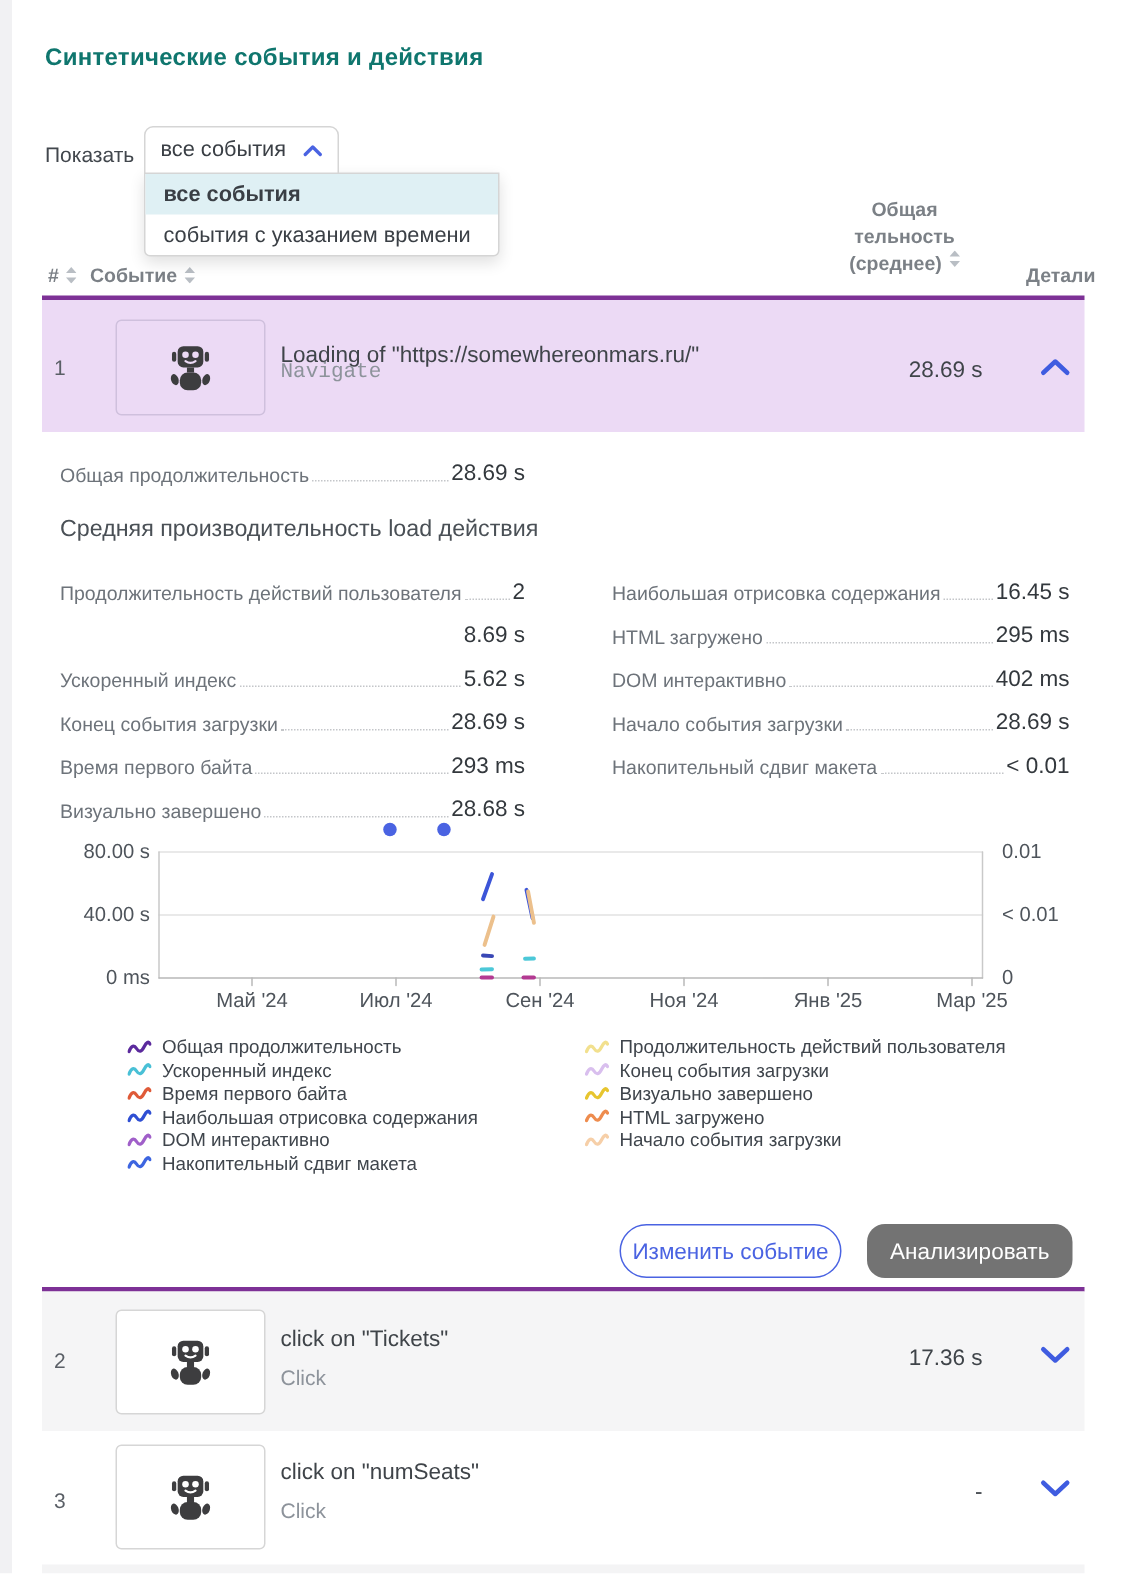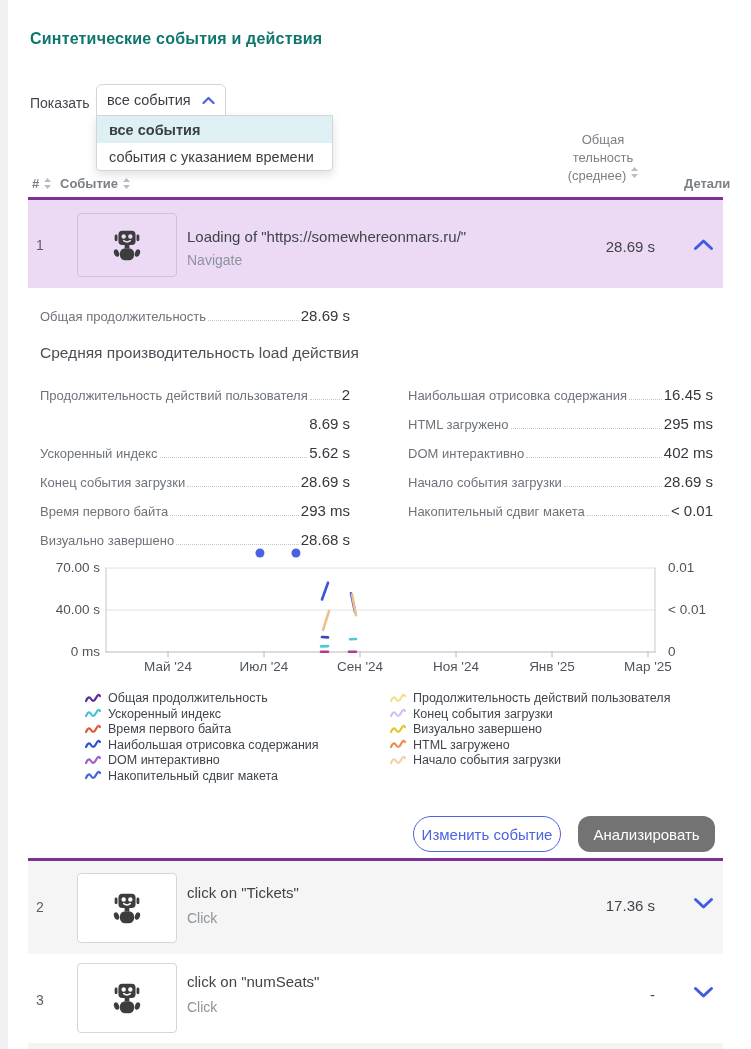--- a/index.html
+++ b/index.html
@@ -15,21 +15,21 @@
     border:1px solid #d5d5d5; border-radius:6px 6px 0 0; display:flex; align-items:center;
     padding:0 10px; gap:8px; z-index:6; cursor:pointer; }
   .select-box .sel-text { font-size:14.5px; color:#3a3f45; flex:1; }
   .menu { position:absolute; left:96px; top:115px; width:237px; background:#fff; border:1px solid #d5d5d5;
     border-radius:0 0 4px 4px; box-shadow:0 4px 10px rgba(0,0,0,.12); z-index:5; }
   .menu-item { height:27px; display:flex; align-items:center; padding:0 12px; font-size:14.5px; color:#3a3f45; cursor:pointer; }
   .menu-item.sel { background:#dff0f4; font-weight:700; }
 
   .th { position:absolute; font-size:13px; font-weight:700; color:#7b8086; display:flex; align-items:center; gap:5px; }
   .col-duration { position:absolute; left:550px; top:131px; width:106px; text-align:center;
-    font-size:13px; font-weight:400; color:#7b8086; line-height:18px; }
+    font-size:13px; font-weight:700; color:#7b8086; line-height:18px; }
   .col-duration .last-line { display:inline-flex; align-items:flex-start; gap:5px; }
 
   .row-border { position:absolute; left:28px; width:695px; background:#7d3196; }
   .evt-row { position:absolute; left:28px; width:695px; }
   .row-num { position:absolute; font-size:14px; color:#5a5f66; }
   .icon-box { position:absolute; width:100px; height:64px; border-radius:4px; display:flex; align-items:center; justify-content:center; }
   .icon-box.purple { border:1px solid #cfc0dd; }
   .icon-box.plain { border:1px solid #d6d6d6; background:#fff; }
   .evt-title { position:absolute; font-size:15px; color:#3f4449; }
   .evt-sub { position:absolute; font-size:14px; color:#8d939b; }
@@ -123,21 +123,21 @@
       <path d="M16.5 15.5 Q20 18 23.5 15.5" stroke="#ecdaf5" stroke-width="1.6" fill="none" stroke-linecap="round"></path>
       <rect x="7" y="9" width="3" height="7" rx="1.5" fill="#3d3d3f"></rect>
         <rect x="30" y="9" width="3" height="7" rx="1.5" fill="#3d3d3f"></rect>
       <rect x="17.5" y="20" width="5" height="3.5" fill="#3d3d3f"></rect>
       <rect x="12.5" y="23.5" width="15" height="12.5" rx="5.5" fill="#3d3d3f"></rect>
       <ellipse cx="9" cy="28.5" rx="2.6" ry="4" fill="#3d3d3f" transform="rotate(-20 9 28.5)"></ellipse>
       <ellipse cx="31" cy="28.5" rx="2.6" ry="4" fill="#3d3d3f" transform="rotate(20 31 28.5)"></ellipse>
     </svg>
   </div>
   <span class="evt-title" style="left:187px; top:228px;">Loading of "https://somewhereonmars.ru/"</span>
-  <span class="evt-sub" style="left:187px; top:252px;">Navigate</span>
+  <span class="evt-sub" style="left:187px; top:240px;font-family:Liberation Mono, monospace;">Navigate</span>
   <span class="evt-duration" style="left:560px; top:238px;">28.69 s</span>
   <svg class="chev" style="left:693px; top:238px;" width="21" height="13" viewBox="0 0 21 13">
       <path d="M2.5 10.5 L10.5 3 L18.5 10.5" stroke="#3f5ce0" stroke-width="3" fill="none" stroke-linecap="round" stroke-linejoin="round"></path>
     </svg>
 
   <div class="metric-total metric">
     <span class="m-label">Общая продолжительность</span>
     <span class="m-fill"></span>
     <span class="m-value">28.69 s</span>
   </div>
@@ -196,21 +196,21 @@
         <span class="m-fill"></span>
         <span class="m-value">28.69 s</span>
       </div>
     <div class="metric">
         <span class="m-label">Накопительный сдвиг макета</span>
         <span class="m-fill"></span>
         <span class="m-value">&lt; 0.01</span>
       </div>
   </div>
 
-  <div class="ax-label ax-left" style="left:40px; top:560px;">70.00 s</div>
+  <div class="ax-label ax-left" style="left:40px; top:560px;">80.00 s</div>
   <div class="ax-label ax-left" style="left:40px; top:602px;">40.00 s</div>
   <div class="ax-label ax-left" style="left:40px; top:644px;">0 ms</div>
   <div class="ax-label" style="left:668px; top:560px;">0.01</div>
   <div class="ax-label" style="left:668px; top:602px;">&lt; 0.01</div>
   <div class="ax-label" style="left:668px; top:644px;">0</div>
   <div class="x-tick-label" style="left:133px;text-align:center;">Май '24</div>
   <div class="x-tick-label" style="left:229px;">Июл '24</div>
   <div class="x-tick-label" style="left:325px;">Сен '24</div>
   <div class="x-tick-label" style="left:421px;">Ноя '24</div>
   <div class="x-tick-label" style="left:517px;">Янв '25</div>

